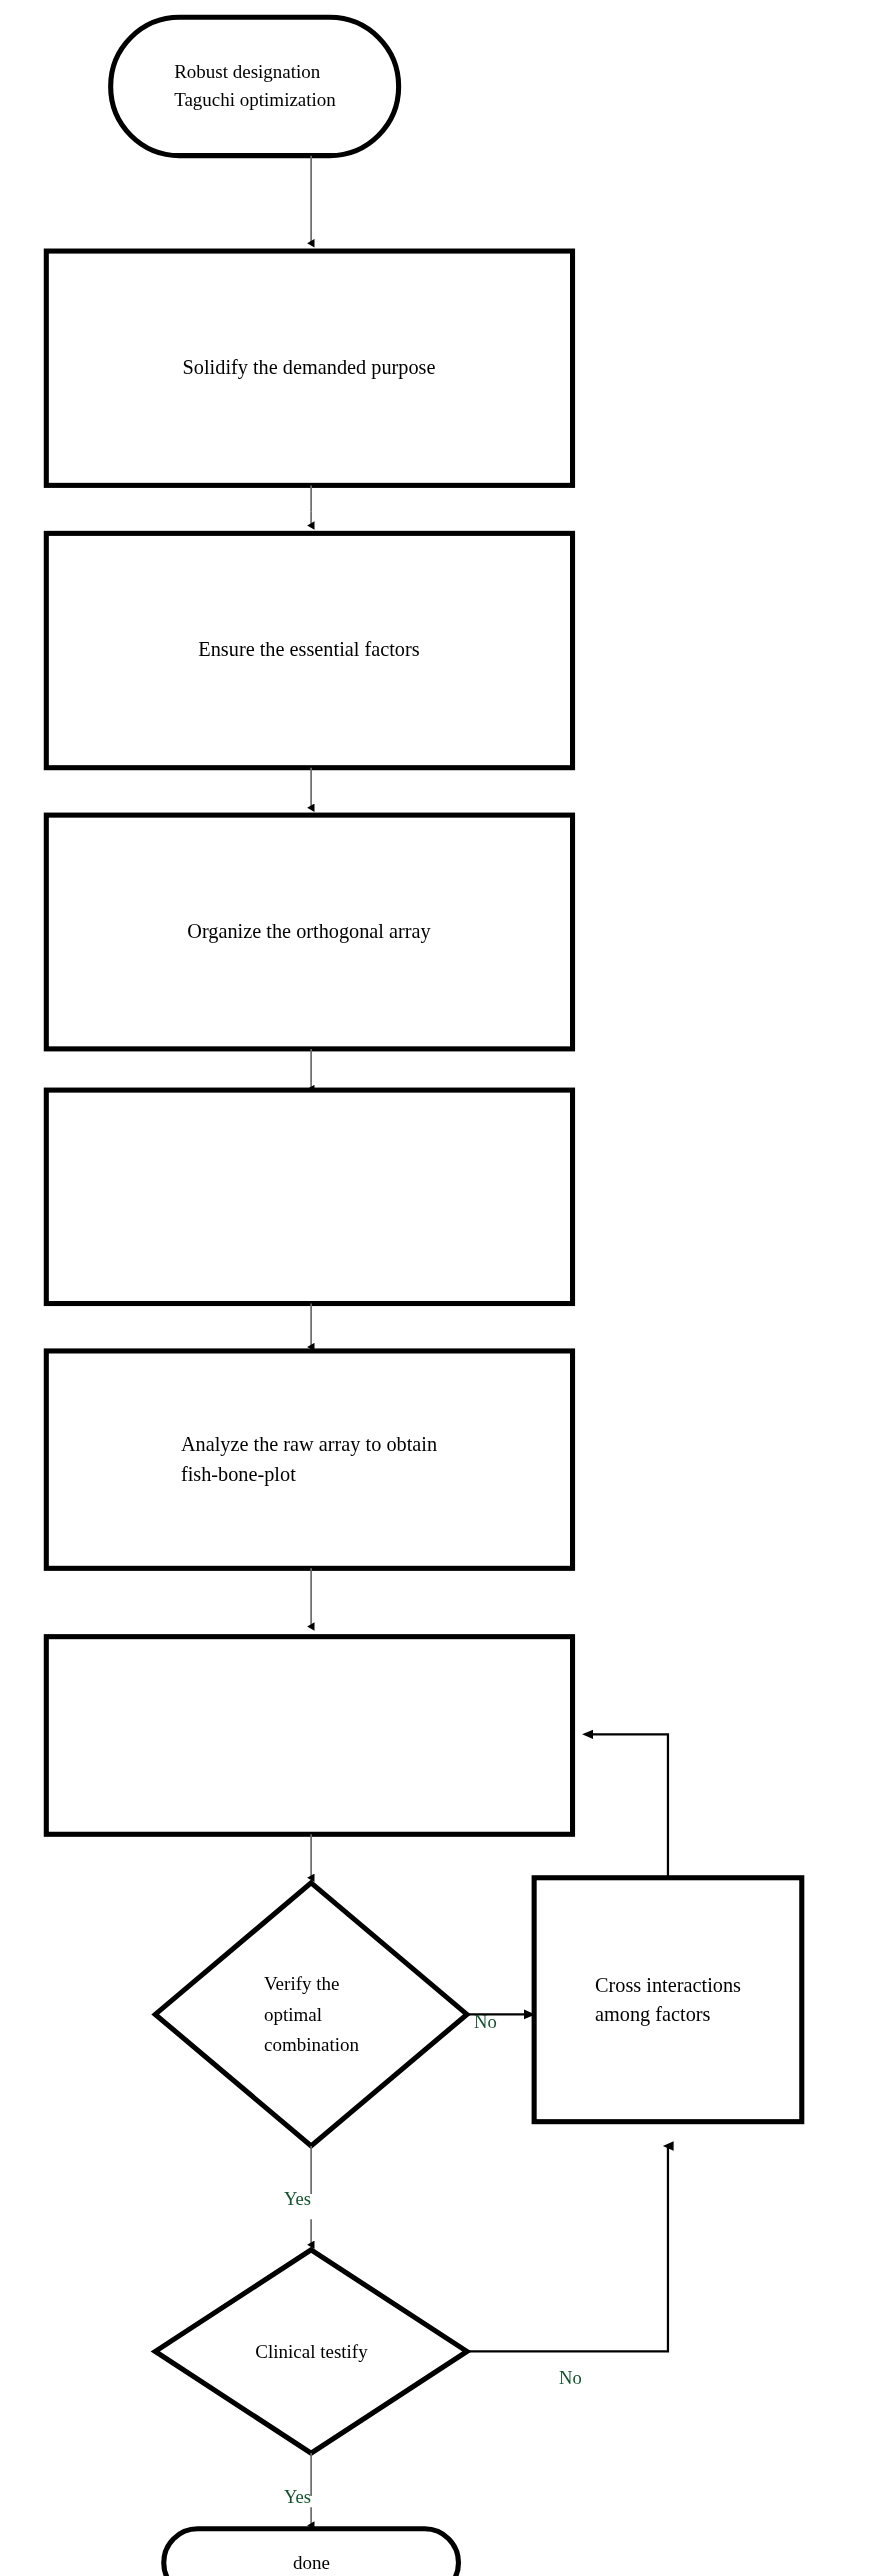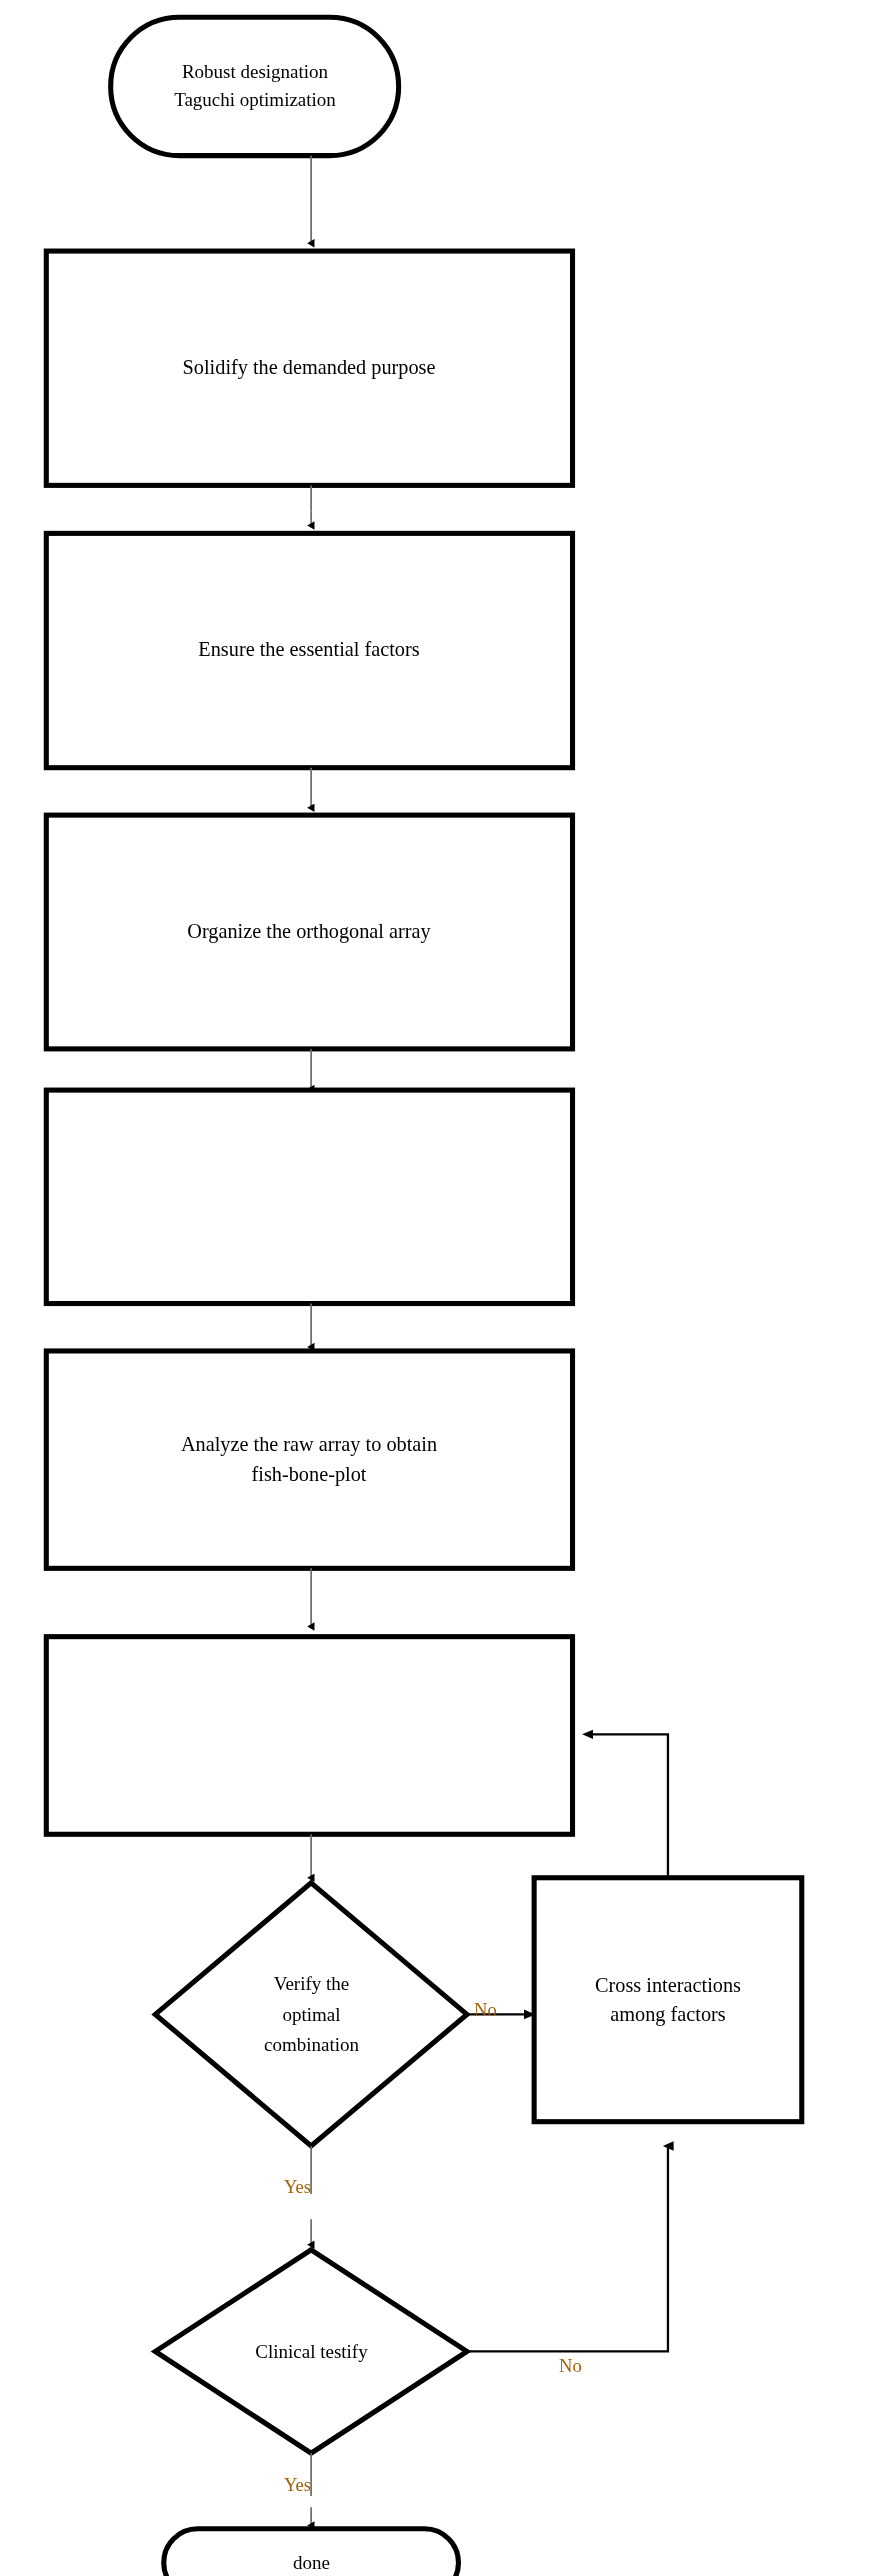--- a/index.html
+++ b/index.html
@@ -10,36 +10,37 @@
     overflow:hidden;
   }
   #canvas{position:relative;width:878px;height:2576px;background:#fff;}
   #svgroot{position:absolute;left:0;top:0;width:878px;height:2576px;}
 
   .node-label{
     position:absolute;
     display:flex;
     align-items:center;
     justify-content:center;
-    text-align:center;
+    text-align:left;
     line-height:1.45;
     font-family:"Liberation Serif","DejaVu Serif",serif;
     color:#000;
     pointer-events:none;
     white-space:pre-line;
   }
   .lbl-terminal{font-size:19px;}
   .lbl-process{font-size:20.3px;}
   .lbl-decision{font-size:19px;}
   .edge-label{
     position:absolute;
     font-size:18.6px;
     font-family:"Liberation Serif","DejaVu Serif",serif;
-    color:#a16207;
+    color:#14532d;
     white-space:nowrap;
+    margin-top:12px;
   }
 </style>
 </head>
 <body>
 
 <div id="canvas">
 
   <svg id="svgroot" viewBox="0 0 1555 4561" xmlns="http://www.w3.org/2000/svg">
     <defs>
       <marker id="arrowhead" markerWidth="16" markerHeight="16" refX="7.5" refY="7.5" orient="auto" markerUnits="userSpaceOnUse">

